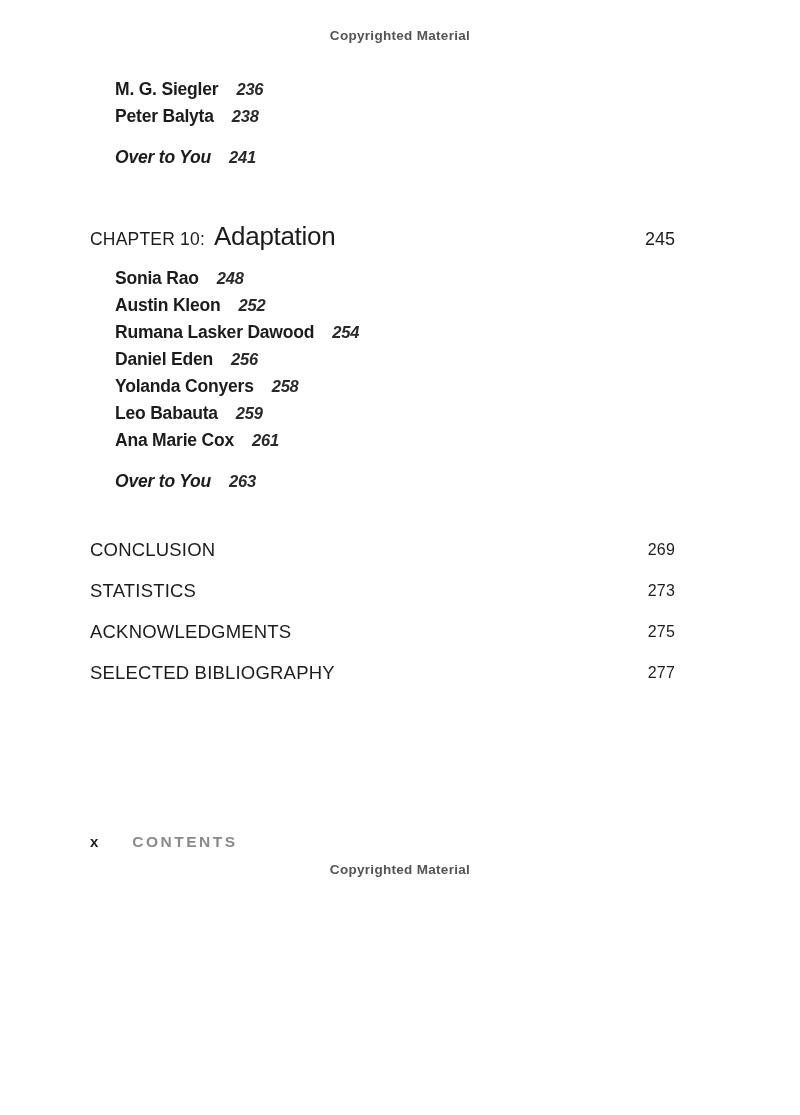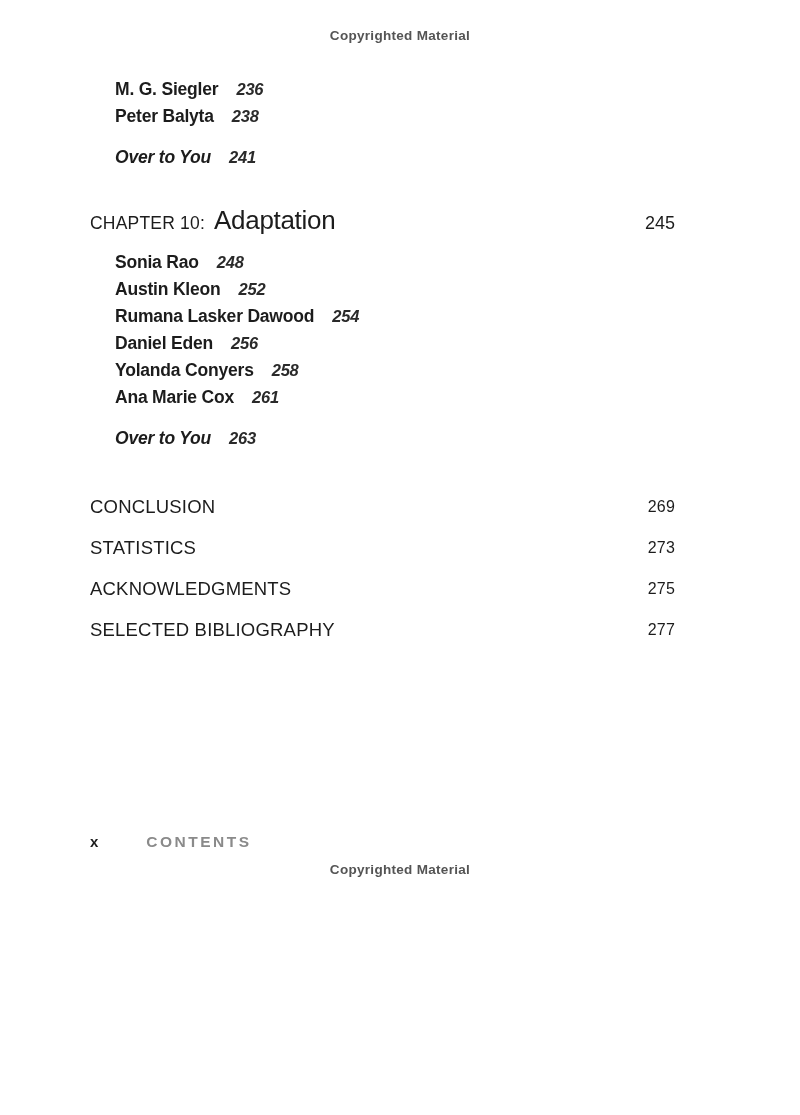--- a/index.html
+++ b/index.html
@@ -48,21 +48,21 @@
     margin-left: 18px;
     color: #2a2a2a;
   }
   .entry.italic .name { font-style: italic; }
   .block-leading { margin-top: 33px; }
   .over-to-you { margin-top: 14px; }
   .chapter-heading {
     display: flex;
     justify-content: space-between;
     align-items: baseline;
-    margin-top: 34px;
+    margin-top: 50px;
   }
   .chapter-left { display: flex; align-items: baseline; }
   .chapter-label {
     font-size: 17.5px;
     letter-spacing: 0.2px;
     margin-right: 9px;
   }
   .chapter-title {
     font-size: 26px;
     letter-spacing: -0.3px;
@@ -88,21 +88,21 @@
     bottom: 52px;
     display: flex;
     align-items: baseline;
   }
   .footer-pagenum {
     font-size: 15px;
     font-weight: bold;
     color: #1c1c1c;
   }
   .footer-label {
-    margin-left: 48px;
+    margin-left: 34px;
     font-size: 15.5px;
     font-weight: bold;
     letter-spacing: 2.5px;
     color: #8a8a8a;
   }
 </style>
 </head>
 <body>
 
 <div class="page">
@@ -144,20 +144,23 @@
       <div class="entry">
         <span class="name">Rumana Lasker Dawood</span><span class="pagenum">254</span>
       </div>
       <div class="entry">
         <span class="name">Daniel Eden</span><span class="pagenum">256</span>
       </div>
       <div class="entry">
         <span class="name">Yolanda Conyers</span><span class="pagenum">258</span>
       </div>
       <div class="entry">
+        <span class="name">Leo Babauta</span><span class="pagenum">259</span>
+      </div>
+      <div class="entry">
         <span class="name">Ana Marie Cox</span><span class="pagenum">261</span>
       </div>
     </div>
 
     <div class="entries chapter-over">
       <div class="entry italic">
         <span class="name">Over to You</span><span class="pagenum">263</span>
       </div>
     </div>
 

